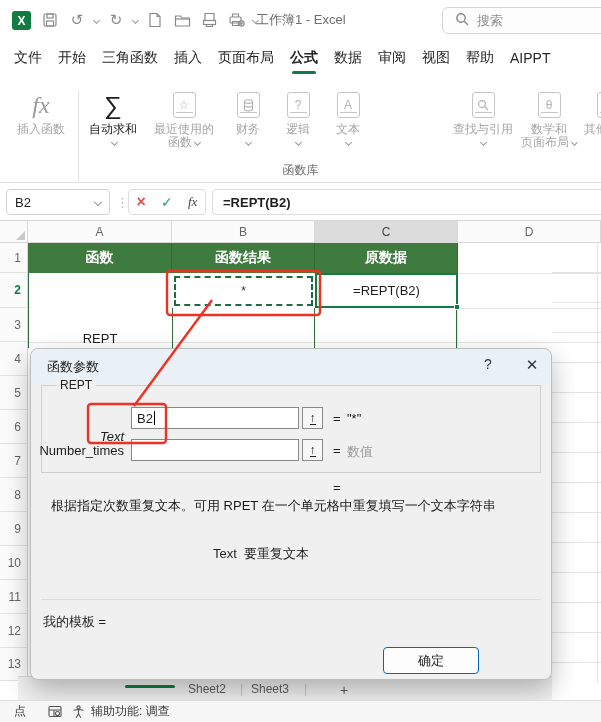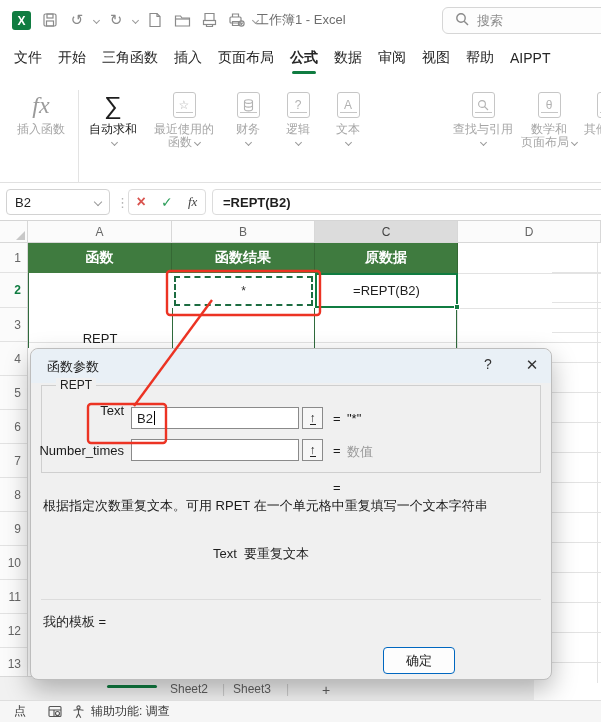--- a/index.html
+++ b/index.html
@@ -76,34 +76,34 @@
   .dlg-fieldset { position:absolute; left:10px; top:36px; width:500px; height:88px; border:1px solid #cfcfcf; }
   .dlg-legend { position:absolute; left:14px; top:-8px; background:#f0f0f0; padding:0 4px; font-size:12px; }
   .dlg-label { position:absolute; text-align:right; font-size:13px; color:#1a1a1a; }
   .dlg-input { position:absolute; width:168px; height:22px; background:#fff; border:1px solid #8a8a8a; display:flex; align-items:center; padding:0 5px; font-size:13px; }
   .caret { width:1px; height:14px; background:#000; margin-left:1px; }
   .collapse-btn { position:absolute; width:21px; height:22px; border:1px solid #8a8a8a; background:#f7f7f7; display:flex; align-items:center; justify-content:center; font-size:12px; color:#222; }
   .collapse-btn span { border-bottom:1.6px solid #222; line-height:12px; }
   .dlg-eq { position:absolute; font-size:13px; color:#1a1a1a; }
   .dlg-res { position:absolute; font-size:13px; color:#1a1a1a; }
   .dlg-res.gray { color:#9a9a9a; }
-  .dlg-desc { position:absolute; left:12px; top:148px; width:498px; font-size:13px; color:#1a1a1a; }
+  .dlg-desc { position:absolute; left:20px; top:148px; width:498px; font-size:13px; color:#1a1a1a; }
   .dlg-hint { position:absolute; left:0; top:196px; width:460px; text-align:center; font-size:13px; white-space:pre; }
   .dlg-div { position:absolute; left:10px; top:250px; width:500px; border-top:1px solid #dcdcdc; }
   .dlg-calc { position:absolute; left:12px; top:264px; font-size:13px; white-space:pre; }
   .dlg-link { position:absolute; left:12px; top:303px; font-size:13px; color:#0563C1; text-decoration:underline; }
-  .dlg-btn { position:absolute; top:298px; width:72px; height:27px; border-radius:4px; background:#fdfdfd; font-size:13px; display:flex; align-items:center; justify-content:center; }
+  .dlg-btn { position:absolute; top:298px; width:96px; height:27px; border-radius:4px; background:#fdfdfd; font-size:13px; display:flex; align-items:center; justify-content:center; }
   .btn-ok { left:352px; border:1.5px solid #0067C0; }
   .btn-cancel { left:438px; border:1px solid #9a9a9a; }
 
   
   .anno { left:0; top:0; width:601px; height:722px; z-index:60; pointer-events:none; }
 
   
-  .tabbar { left:0; top:676px; width:534px; height:24px; background:#f1f1f1; border-top:1px solid #d9d9d9; z-index:5; font-size:12px; color:#5f5f5f; }
+  .tabbar { left:18px; top:676px; width:534px; height:24px; background:#f1f1f1; border-top:1px solid #d9d9d9; z-index:5; font-size:12px; color:#5f5f5f; }
   .tab-underline { position:absolute; left:107px; top:8px; width:50px; height:3px; background:#107C41; border-radius:2px; }
   .tabname { position:absolute; top:5px; }
   .tabsep { position:absolute; top:5px; color:#c9c9c9; }
   .statusbar { left:0; top:700px; width:601px; height:22px; background:#f6f6f6; border-top:1px solid #dedede; z-index:40; display:flex; align-items:center; font-size:12px; color:#3b3b3b; }
   .statusbar .sic { display:flex; align-items:center; justify-content:center; color:#555; }
 </style>
 </head>
 <body>
 
 <div class="abs titlebar">
@@ -277,20 +277,21 @@
   </div>
 
   <div class="rib-item" style="left:580px; width:56px;">
     <div class="rib-icon-row">
         <div class="book"></div>
       </div>
     <div class="rib-label">其他函数</div>
     <div class="rib-chevrow"></div>
   </div>
 
+  <div class="group-label">函数库</div>
 </div>
 
 <div class="abs fbar">
   <div class="namebox">
     <span>B2</span>
     <span class="chev"></span>
   </div>
   <div class="fdots">⋮</div>
   <div class="fbtns">
     <span class="fx-cancel">×</span>
@@ -352,21 +353,21 @@
 <div class="abs dialog">
   <div class="dlg-titlebar"></div>
   <div class="dlg-title">函数参数</div>
   <div class="dlg-help">?</div>
   <div class="dlg-close">✕</div>
 
   <div class="dlg-fieldset">
     <div class="dlg-legend">REPT</div>
   </div>
 
-  <div class="dlg-label" style="left:0; top:54px; width:93px;">Text</div>
+  <div class="dlg-label" style="left:0; top:80px; width:93px;font-style:italic;">Text</div>
   <div class="dlg-input" style="left:100px; top:58px;">
     <span>B2</span>
       <span class="caret"></span>
   </div>
   <div class="collapse-btn" style="left:271px; top:58px;">
       <span>↑</span>
     </div>
   <div class="dlg-eq" style="left:302px; top:62px;">=</div>
   <div class="dlg-res" style="left:316px; top:62px;">"*"</div>
 

